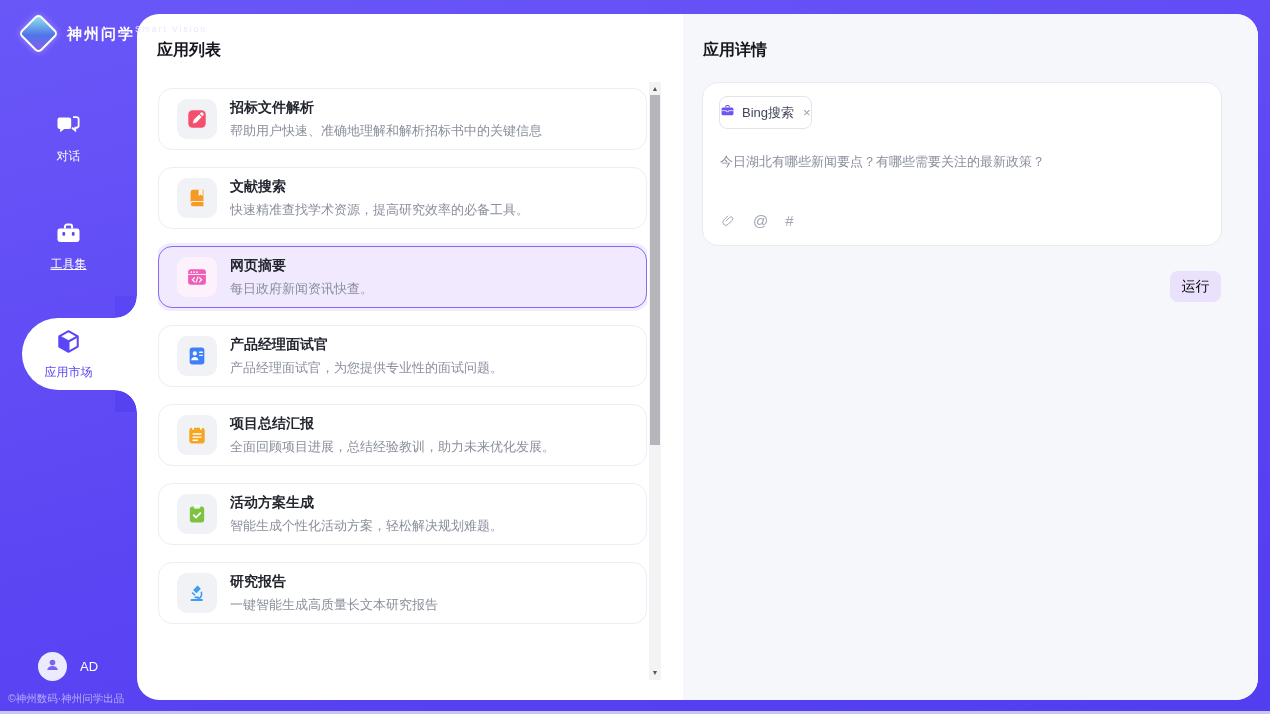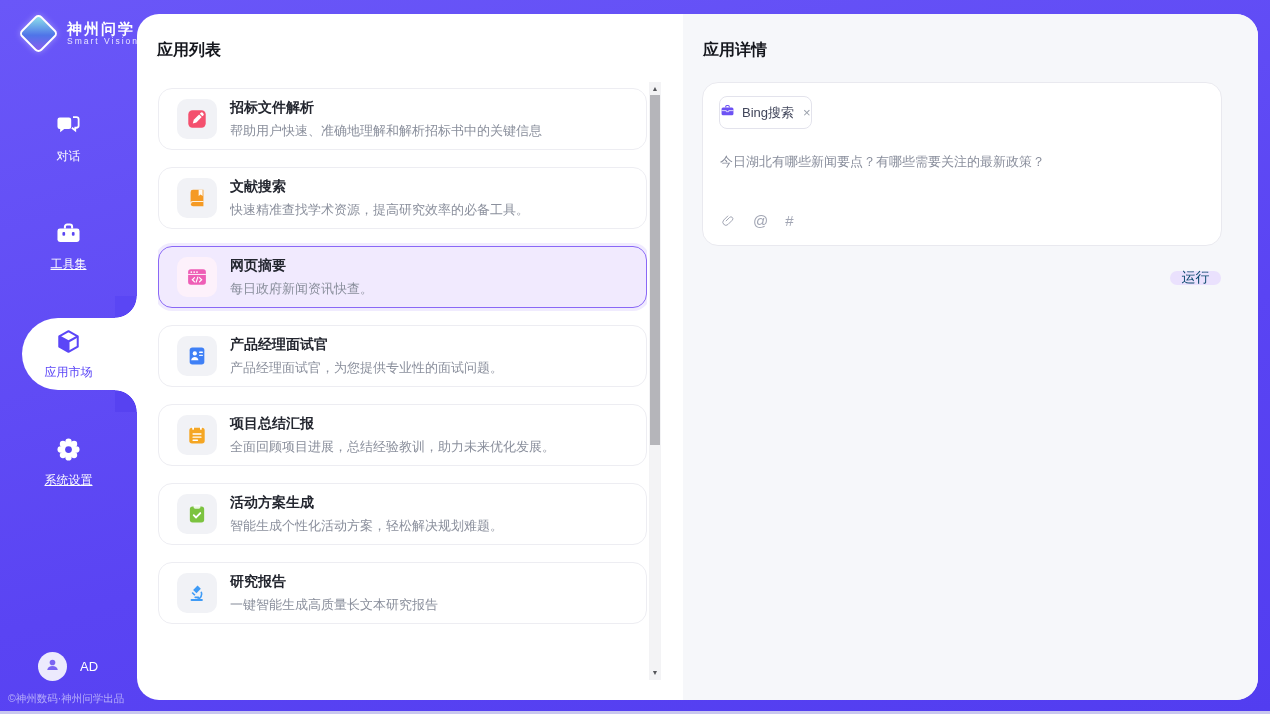--- a/index.html
+++ b/index.html
@@ -6,21 +6,21 @@
   #app{position:relative;width:1270px;height:714px;overflow:hidden;
        background:linear-gradient(165deg,#6a57f8 0%,#5a44f3 60%,#523df0 100%);
        font-family:"Liberation Sans",sans-serif;}
   .bottom-edge{position:absolute;left:0;right:0;bottom:0;height:3px;background:#c9c7ef;}
 
   
   .brand{position:absolute;left:20px;top:15px;display:flex;align-items:center;gap:10px;z-index:3;}
   .logo-diamond{width:25px;height:25px;margin:4px;transform:rotate(45deg);border-radius:5px;
      background:linear-gradient(135deg,#8fe7ea 0%,#4f74e8 55%,#8a5cf0 100%);
      border:2px solid #ffffff;box-shadow:0 0 6px rgba(255,255,255,.35);}
-  .brand-texts{display:flex;flex-direction:column;line-height:1.15;}
+  .brand-texts{display:flex;flex-direction:row;line-height:1.15;}
   .brand-name{font-size:15px;font-weight:bold;color:#fff;letter-spacing:2px;}
   .brand-sub{font-size:8.5px;color:#e9e6ff;letter-spacing:2px;}
 
   .nav{position:absolute;left:0;top:100px;width:137px;z-index:2;}
   .nav-item{position:relative;height:108px;display:flex;flex-direction:column;align-items:center;
      justify-content:center;gap:9px;color:#fff;box-sizing:border-box;padding-bottom:32px;cursor:pointer;}
   .nav-item .nav-icon{position:relative;z-index:1;width:27px;height:27px;}
   .nav-item .nav-icon svg{width:27px;height:27px;display:block;}
   .nav-item .nav-label{position:relative;z-index:1;font-size:12px;}
   .nav-item.underline .nav-label{text-decoration:underline;}
@@ -66,22 +66,22 @@
      border:1px solid #e9e9ef;border-radius:16px;box-sizing:border-box;}
   .chip{position:absolute;left:16px;top:13px;height:31px;display:inline-flex;align-items:center;gap:7px;
      padding:0 0;border:1px solid #e3e3ec;border-radius:8px;background:#fff;cursor:pointer;}
   .chip svg{width:15px;height:15px;}
   .chip-label{font-size:13px;color:#40455a;}
   .chip-close{font-size:13px;color:#9aa0ab;margin-left:2px;cursor:pointer;}
   .query{position:absolute;left:17px;top:70px;right:16px;font-size:13px;color:#898e9c;cursor:text;}
   .attach-row{position:absolute;left:17px;bottom:16px;display:flex;align-items:center;gap:17px;color:#a2a6b4;}
   .attach-row .glyph{font-size:15px;cursor:pointer;}
   .attach-row svg{width:16px;height:16px;display:block;cursor:pointer;}
-  .run-btn{position:absolute;right:37px;top:257px;width:51px;height:14px;border:none;border-radius:8px;
-     background:#eae1fd;color:#0c4a6e;font-size:14px;font-family:inherit;cursor:pointer;
+  .run-btn{position:absolute;right:37px;top:257px;width:51px;height:31px;border:none;border-radius:8px;
+     background:#eae1fd;color:#000000;font-size:14px;font-family:inherit;cursor:pointer;
      display:flex;align-items:center;justify-content:center;}
 </style>
 </head>
 <body>
 
 <div id="app">
 
   <div class="brand">
     <div class="logo-diamond"></div>
     <div class="brand-texts">
@@ -116,39 +116,20 @@
         <div class="pill"></div>
         <div class="corner-bottom"></div>
         <span class="nav-icon">
           <svg viewBox="0 0 24 24" xmlns="http://www.w3.org/2000/svg">
             <path d="M12 2.8l8.2 4.6v9.2L12 21.2l-8.2-4.6V7.4z" fill="none" stroke="#5b46f7" stroke-width="1.8" stroke-linejoin="round"></path>
             <path d="M3.8 7.4L12 12l8.2-4.6M12 12v9.2" fill="none" stroke="#5b46f7" stroke-width="1.8" stroke-linejoin="round"></path>
             <path d="M3.8 7.4L12 12v9.2l-8.2-4.6z" fill="#5b46f7"></path>
           </svg>
         </span>
         <span class="nav-label">应用市场</span>
-      </div>
-      <div class="nav-item underline">
-        <span class="nav-icon">
-          <svg viewBox="0 0 24 24" xmlns="http://www.w3.org/2000/svg">
-            <g fill="#ffffff">
-              <circle cx="19" cy="12" r="2.8"></circle>
-              <circle cx="16.95" cy="16.95" r="2.8"></circle>
-              <circle cx="12" cy="19" r="2.8"></circle>
-              <circle cx="7.05" cy="16.95" r="2.8"></circle>
-              <circle cx="5" cy="12" r="2.8"></circle>
-              <circle cx="7.05" cy="7.05" r="2.8"></circle>
-              <circle cx="12" cy="5" r="2.8"></circle>
-              <circle cx="16.95" cy="7.05" r="2.8"></circle>
-              <circle cx="12" cy="12" r="6.8"></circle>
-            </g>
-            <circle cx="12" cy="12" r="3" fill="#5a46f3"></circle>
-          </svg>
-        </span>
-        <span class="nav-label">系统设置</span>
       </div>
     </div>
 
   <div class="user-row">
     <div class="avatar">
         <span id="avatar-icon"><svg viewBox="0 0 24 24" xmlns="http://www.w3.org/2000/svg">
             <circle cx="12" cy="9.2" r="4" fill="#7a63f2"></circle>
             <path d="M4.5 19.8c.6-3.9 3.6-5.8 7.5-5.8s6.9 1.9 7.5 5.8z" fill="#7a63f2"></path>
           </svg></span>
       </div>

